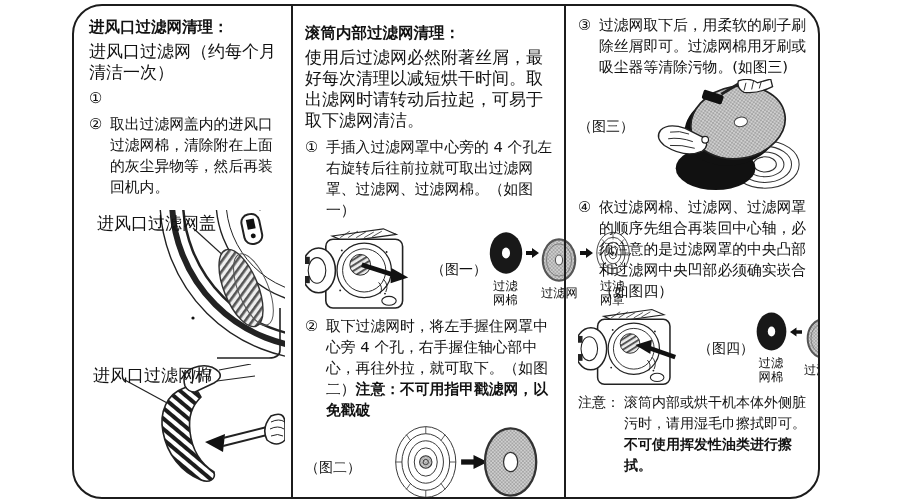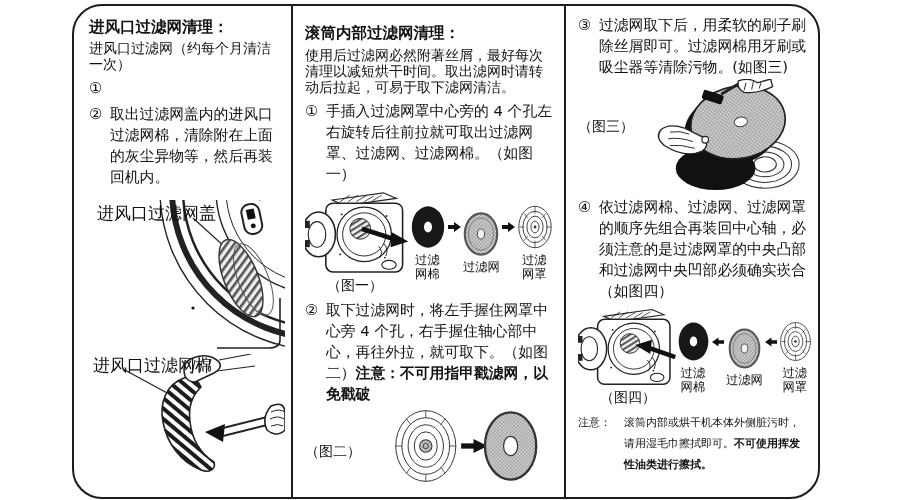--- a/index.html
+++ b/index.html
@@ -5,41 +5,41 @@
   html,body{margin:0;padding:0;background:#ffffff;}
   body{width:900px;height:500px;position:relative;overflow:hidden;
        font-family:"DejaVu Sans","Liberation Sans",sans-serif;color:#111;}
   .frame{position:absolute;left:72px;top:4px;width:744px;height:491px;
          border:2.5px solid #1c1c1c;border-radius:30px;display:flex;overflow:hidden;background:#fff;}
   .col{box-sizing:border-box;height:100%;}
   .col1{width:217px;padding:10px 12px 6px 15px;font-family:Liberation Serif, serif;}
   .col2{width:273px;border-left:2px solid #1c1c1c;padding:16px 10px 4px 12px;}
   .col3{width:252px;border-left:2px solid #1c1c1c;padding:6px 8px 4px 12px;}
   .ttl{font-weight:bold;font-size:15.5px;line-height:22px;margin-bottom:3px;}
-  .body-t{font-size:14px;line-height:16px;}
+  .body-t{font-size:17px;line-height:21px;}
   .step{display:flex;margin-top:5px;font-size:14.8px;line-height:21px;}
   .step .num{flex:none;width:21px;}
   .step .txt{flex:1;}
   .b{font-weight:bold;}
   .caption{font-size:14px;line-height:18px;}
   .fig-row{display:flex;align-items:center;margin-top:6px;}
-  .machine-col{display:flex;flex-direction:column;align-items:flex-start;flex:none;}
+  .machine-col{display:flex;flex-direction:row;align-items:center;flex:none;}
   .machine-col .caption{margin-left:22px;margin-top:2px;}
   .disc-col{display:flex;flex-direction:column;align-items:center;flex:none;margin:0 1px;}
   .disc-label{font-size:12.3px;line-height:14px;text-align:left;margin-top:3px;}
   .w2{width:2.1em;}
   .nw{white-space:nowrap;}
   .mini-arrow{flex:none;margin:0 1px 30px 1px;}
   .figL{position:relative;}
   .figL .lab{position:absolute;font-size:17px;z-index:2;background:transparent;}
   .fig2-row{display:flex;align-items:center;margin-top:4px;}
   .fig2-row .caption{flex:none;margin-right:20px;margin-top:10px;}
   .fig3-row{display:flex;margin-top:2px;}
   .fig3-row .caption{flex:none;margin-top:38px;}
-  .note-row{display:flex;font-size:11px;line-height:21px;margin-top:6px;}
+  .note-row{display:flex;font-size:14px;line-height:21px;margin-top:6px;}
   .note-row .nlab{flex:none;width:46px;}
   .note-row .ntxt{flex:1;}
   svg{display:block;}
 </style>
 </head>
 <body>
 
 <svg width="0" height="0" style="position:absolute" aria-hidden="true">
   <defs>
     <pattern id="pat-mesh" width="4" height="4" patternUnits="userSpaceOnUse">

